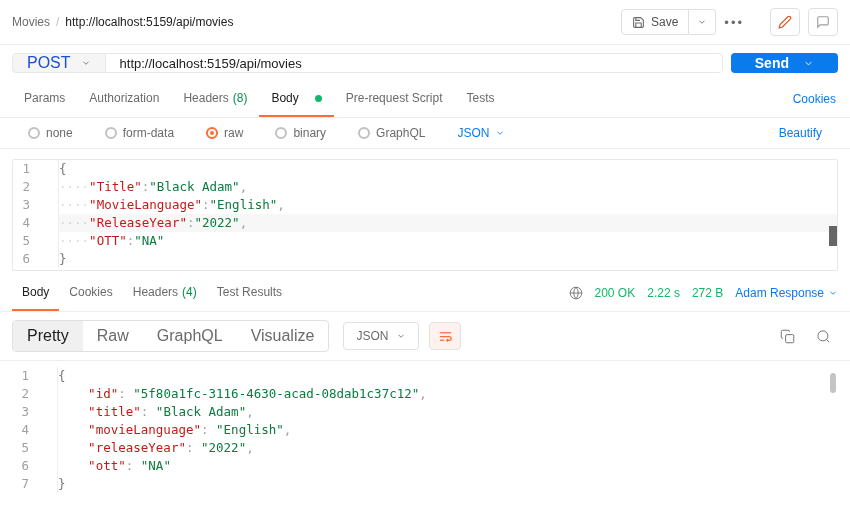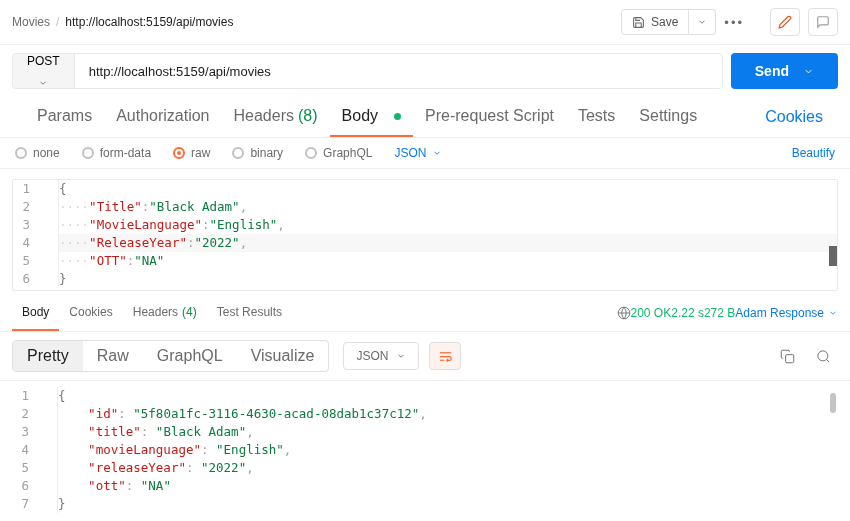--- a/index.html
+++ b/index.html
@@ -11,30 +11,30 @@
 .top-actions { display: flex; align-items: center; gap: 8px; }
 .btn { border: 1px solid #e0e0e0; background: #fff; border-radius: 4px; padding: 5px 10px; cursor: pointer; display: inline-flex; align-items: center; gap: 6px; font-size: 12px; color: #505050; }
 .btn-group { display: inline-flex; margin-left: 8px; }
 .btn-group .btn:first-child { border-top-right-radius: 0; border-bottom-right-radius: 0; }
 .btn-group .btn:last-child { border-top-left-radius: 0; border-bottom-left-radius: 0; border-left: none; padding: 5px 8px; }
 .icon-btn { border: 1px solid #e0e0e0; background: #fff; border-radius: 4px; width: 30px; height: 28px; display: inline-flex; align-items: center; justify-content: center; cursor: pointer; }
 .icon-btn.orange svg { stroke: #e05320; }
 .more { color: #6b6b6b; letter-spacing: 2px; }
 .urlbar { display: flex; align-items: stretch; padding: 8px 12px; gap: 8px; }
 .method-url { display: flex; flex: 1; border: 1px solid #e8e8e8; border-radius: 4px; overflow: hidden; background: #f5f5f5; }
-.method { display: flex; align-items: center; gap: 10px; padding: 0 14px; font-size: 12px; color: #000000; border-right: 1px solid #e8e8e8; cursor: pointer; flex-direction: column; }
+.method { display: flex; align-items: center; gap: 10px; padding: 0 14px; font-size: 16px; color: #1d4ed8; border-right: 1px solid #e8e8e8; cursor: pointer; }
 .url-input { flex: 1; border: none; background: #fff; padding: 0 14px; font-size: 13px; outline: none; color: #212121; }
 .send { background: #097bed; color: #fff; border: none; border-radius: 4px; padding: 0 24px; font-size: 14px; font-weight: 600; display: inline-flex; align-items: center; gap: 14px; cursor: pointer; }
-.tabs { display: flex; align-items: center; padding: 0 25px; border-bottom: 1px solid #ededed; font-size: 16px; }
+.tabs { display: flex; align-items: center; padding: 0 12px; border-bottom: 1px solid #ededed; font-size: 12px; }
 .tab { padding: 10px 12px; color: #6b6b6b; cursor: pointer; border-bottom: 2px solid transparent; display: inline-flex; align-items: center; gap: 4px; }
 .tab.active { color: #212121; border-bottom: 2px solid #ff6c37; gap: 16px; }
 .tab .count { color: #0a8f4b; }
 .tab .dot { width: 7px; height: 7px; border-radius: 50%; background: #12b76a; display: inline-block; }
 .tabs .right-link { margin-left: auto; color: #097bed; cursor: pointer; padding: 10px 2px; }
-.bodytypes { display: flex; align-items: center; padding: 8px 15px; font-size: 12px; gap: 22px; border-bottom: 1px solid #ededed; }
+.bodytypes { display: flex; align-items: center; padding: 8px 28px; font-size: 12px; gap: 32px; border-bottom: 1px solid #ededed; }
 .radio { display: inline-flex; align-items: center; gap: 6px; color: #6b6b6b; cursor: pointer; }
 .radio-dot { width: 12px; height: 12px; border-radius: 50%; border: 2px solid #c0c0c0; display: inline-block; position: relative; }
 .radio.selected .radio-dot { border-color: #ff6c37; }
 .radio.selected .radio-dot::after { content: ""; position: absolute; inset: 2px; border-radius: 50%; background: #ff6c37; }
 .body-format { color: #097bed; display: inline-flex; align-items: center; gap: 6px; cursor: pointer; }
 .bodytypes .beautify { margin-left: auto; color: #097bed; cursor: pointer; }
 .editor { border: 1px solid #e8e8e8; margin: 10px 12px 4px; border-radius: 2px; font-family: "SFMono-Regular", Consolas, monospace; font-size: 12.5px; position: relative; }
 .editor.upper { height: 112px; }
 .editor.upper .line:nth-child(4) { background: #f7f7f7; }
 .gutter { float: left; width: 46px; text-align: right; color: #a0a0a0; padding-right: 14px; border-right: 1px solid #eee; user-select: none; }
@@ -46,21 +46,21 @@
 .key { color: #c41a16; }
 .str { color: #0b7b3e; }
 .num { color: #0b7b3e; }
 .brace { color: #777; }
 .handle { position: absolute; right: 0; width: 8px; height: 20px; background: #666; }
 .handle.t1 { top: 66px; }
 .scrolltrack { position: absolute; right: 2px; top: 6px; bottom: 6px; width: 6px; background: transparent; }
 .scrolltrack .thumb { position: absolute; top: 0; left: 0; right: 0; height: 20px; background: #c4c4c4; border-radius: 3px; }
 .resp-tabs { display: flex; align-items: center; padding: 0 12px; font-size: 12px; border-bottom: 1px solid #ededed; }
 .resp-tabs .tab { padding: 10px 10px; }
-.resp-status { margin-left: auto; display: flex; align-items: center; gap: 0; color: #6b6b6b; }
+.resp-status { margin-left: auto; display: flex; align-items: center; gap: 12px; color: #6b6b6b; }
 .resp-status .ok { color: #12b76a; }
 .save-resp { color: #097bed; cursor: pointer; display: inline-flex; align-items: center; gap: 4px; }
 .viewmodes { display: flex; align-items: center; padding: 8px 12px; gap: 6px; border-bottom: 1px solid #ededed; }
 .vm-group { display: inline-flex; border: 1px solid #e0e0e0; border-radius: 4px; overflow: hidden; }
 .vm { padding: 6px 14px; font-size: 16px; color: #6b6b6b; cursor: pointer; }
 .vm.active { background: #f0f0f0; color: #212121; }
 .fmt-select { border: 1px solid #e0e0e0; border-radius: 4px; padding: 6px 12px; font-size: 12px; color: #6b6b6b; display: inline-flex; align-items: center; gap: 8px; cursor: pointer; margin-left: 8px; }
 .wrap-btn { border: 1px solid #e0e0e0; border-radius: 4px; width: 32px; height: 28px; display: inline-flex; align-items: center; justify-content: center; cursor: pointer; margin-left: 4px; background: #fdf2ee; }
 .viewmodes .spacer { flex: 1; }
 .resp-editor { margin: 6px 12px; font-family: "SFMono-Regular", Consolas, monospace; font-size: 12.5px; position: relative; }
@@ -139,23 +139,20 @@
   <div class="tab active">
       <span>Body</span> 
       <span class="dot"></span>
     </div>
   <div class="tab">
       <span>Pre-request Script</span>
     </div>
   <div class="tab">
       <span>Tests</span>
     </div>
-  <div class="tab">
-      <span>Settings</span>
-    </div>
   <div class="right-link">Cookies</div>
 </div>
 
 <div class="bodytypes">
   <label class="radio">
       <span class="radio-dot"></span>
       <span>none</span>
     </label>
   <label class="radio">
       <span class="radio-dot"></span>

